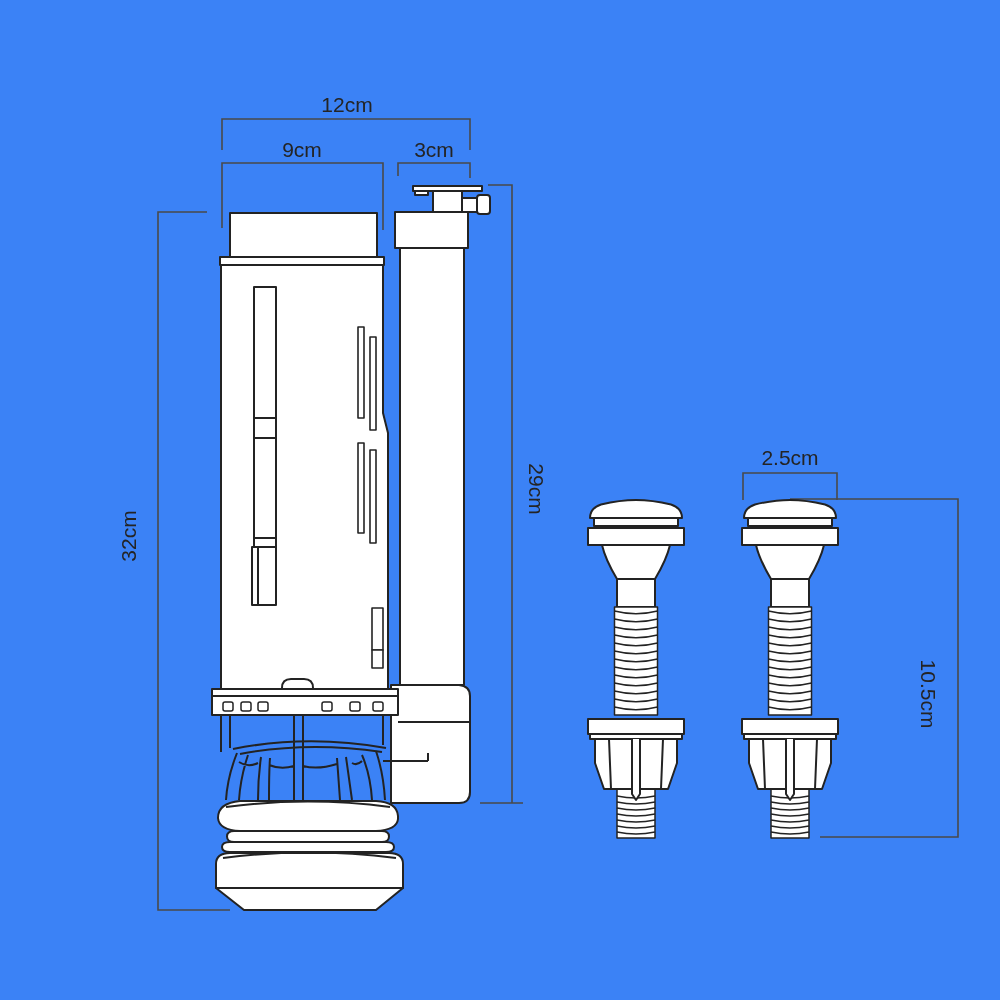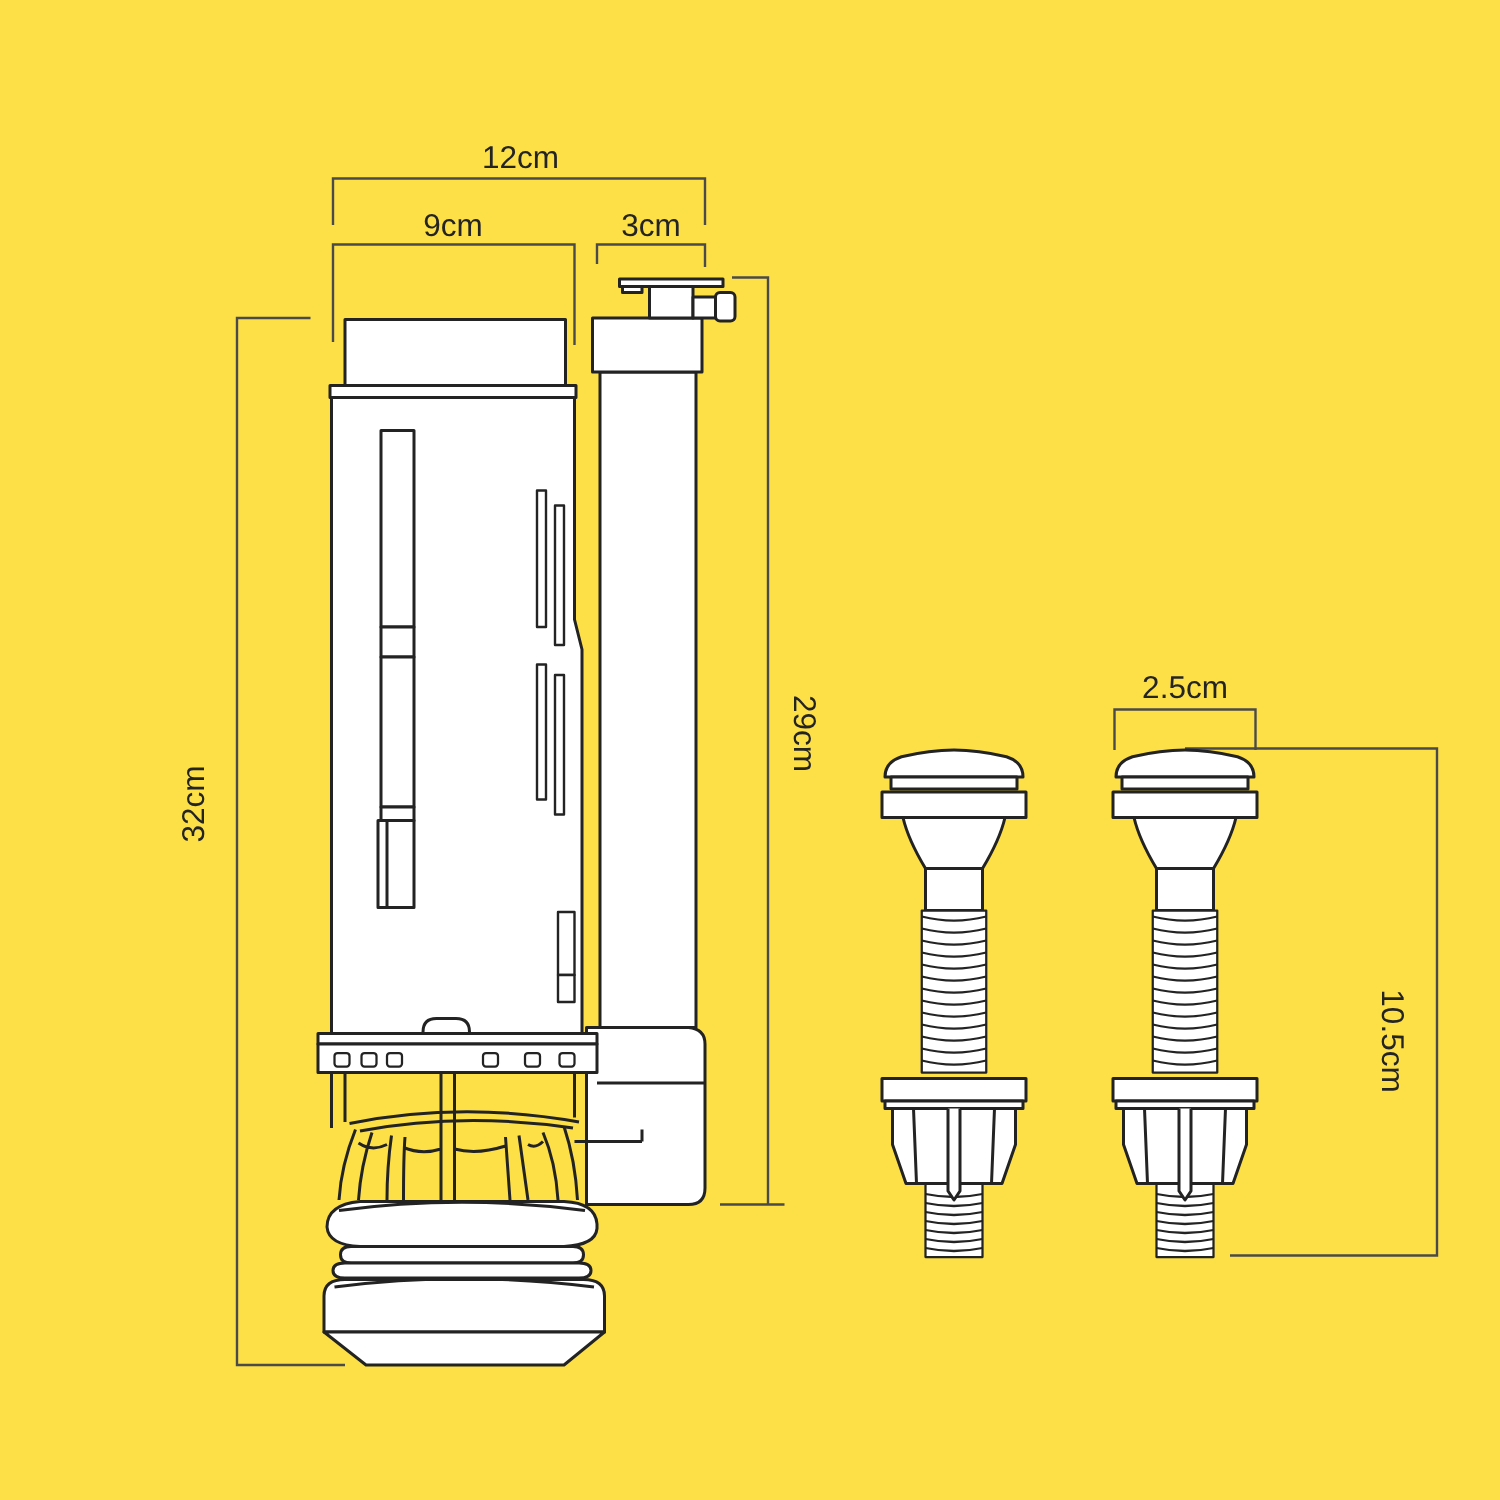--- a/index.html
+++ b/index.html
@@ -1,16 +1,16 @@
 <!DOCTYPE html>
 <html><head>
 <meta charset="utf-8">
 <style>
   html,body{margin:0;padding:0;background:#fff;}
-  .stage{width:1000px;height:1000px;position:relative;background:#fde047;overflow:hidden;}
+  .stage{width:1000px;height:1000px;position:relative;background:#3b82f6;overflow:hidden;}
   svg{display:block;}
   text{font-family:"Liberation Sans","DejaVu Sans",sans-serif;font-size:21px;}
 </style>
 </head>
 <body>
 
 <div class="stage">
 <svg width="1000" height="1000" viewBox="0 0 1000 1000">
 
   <defs>

